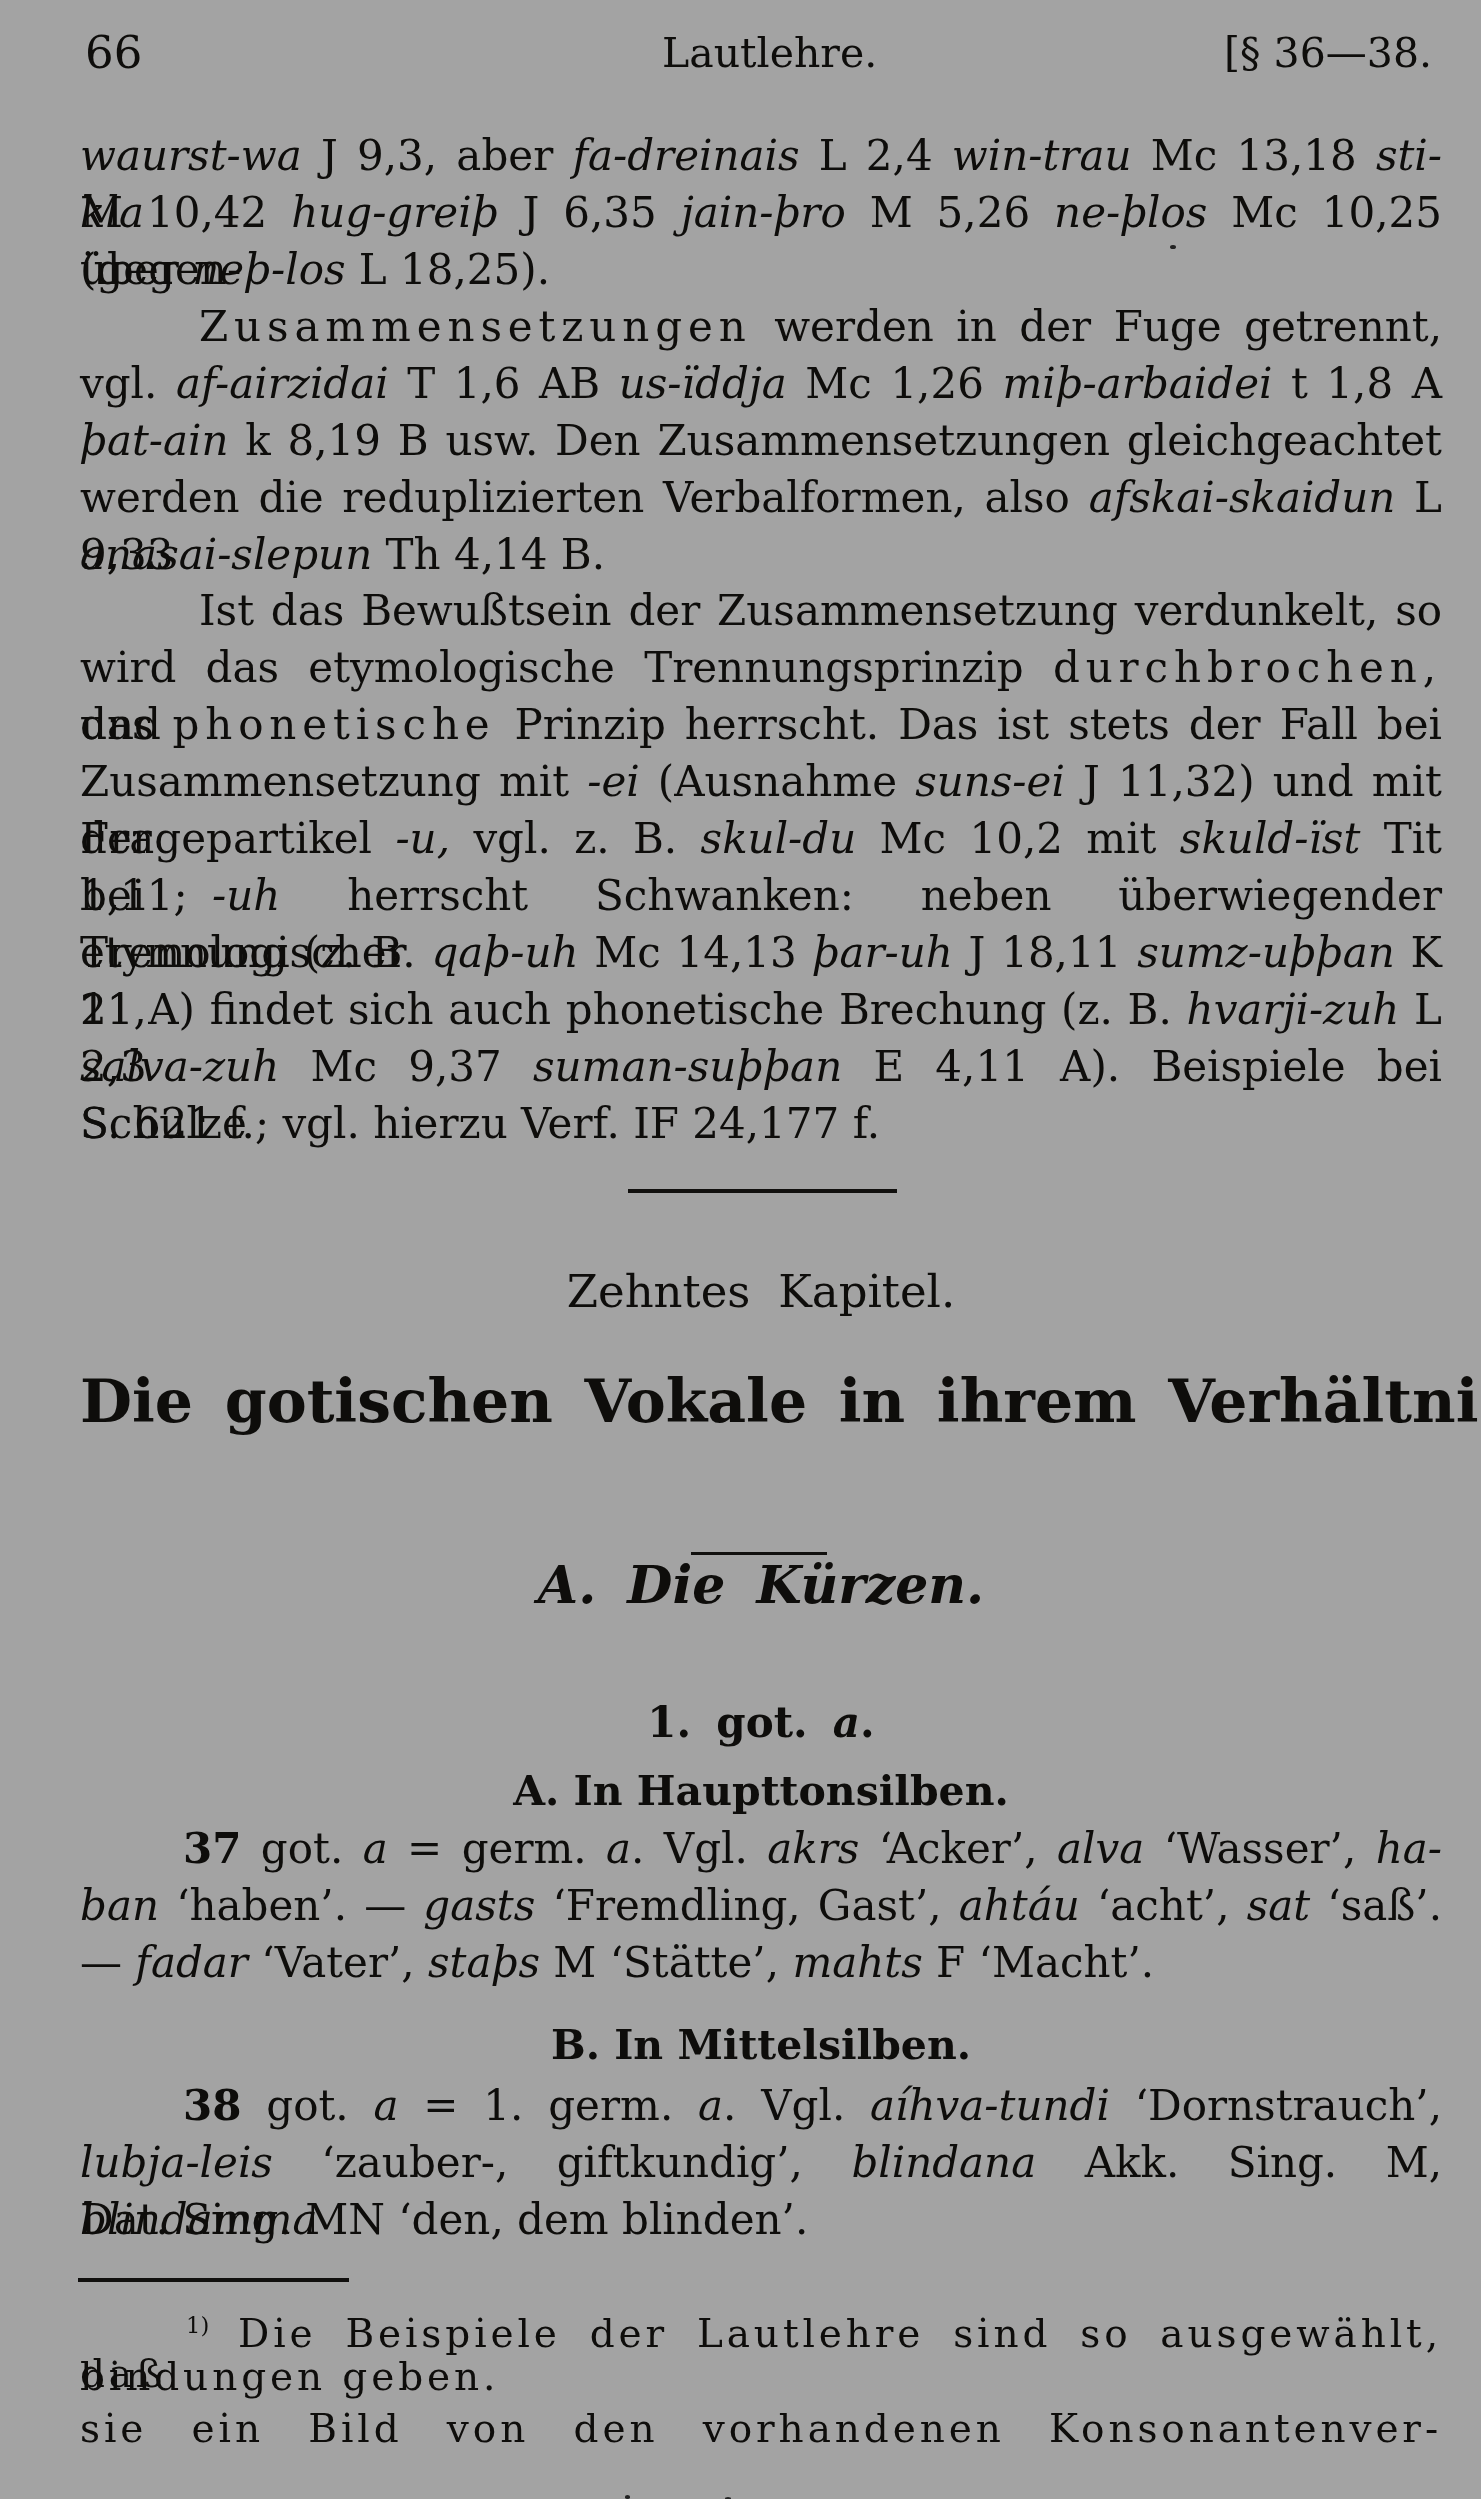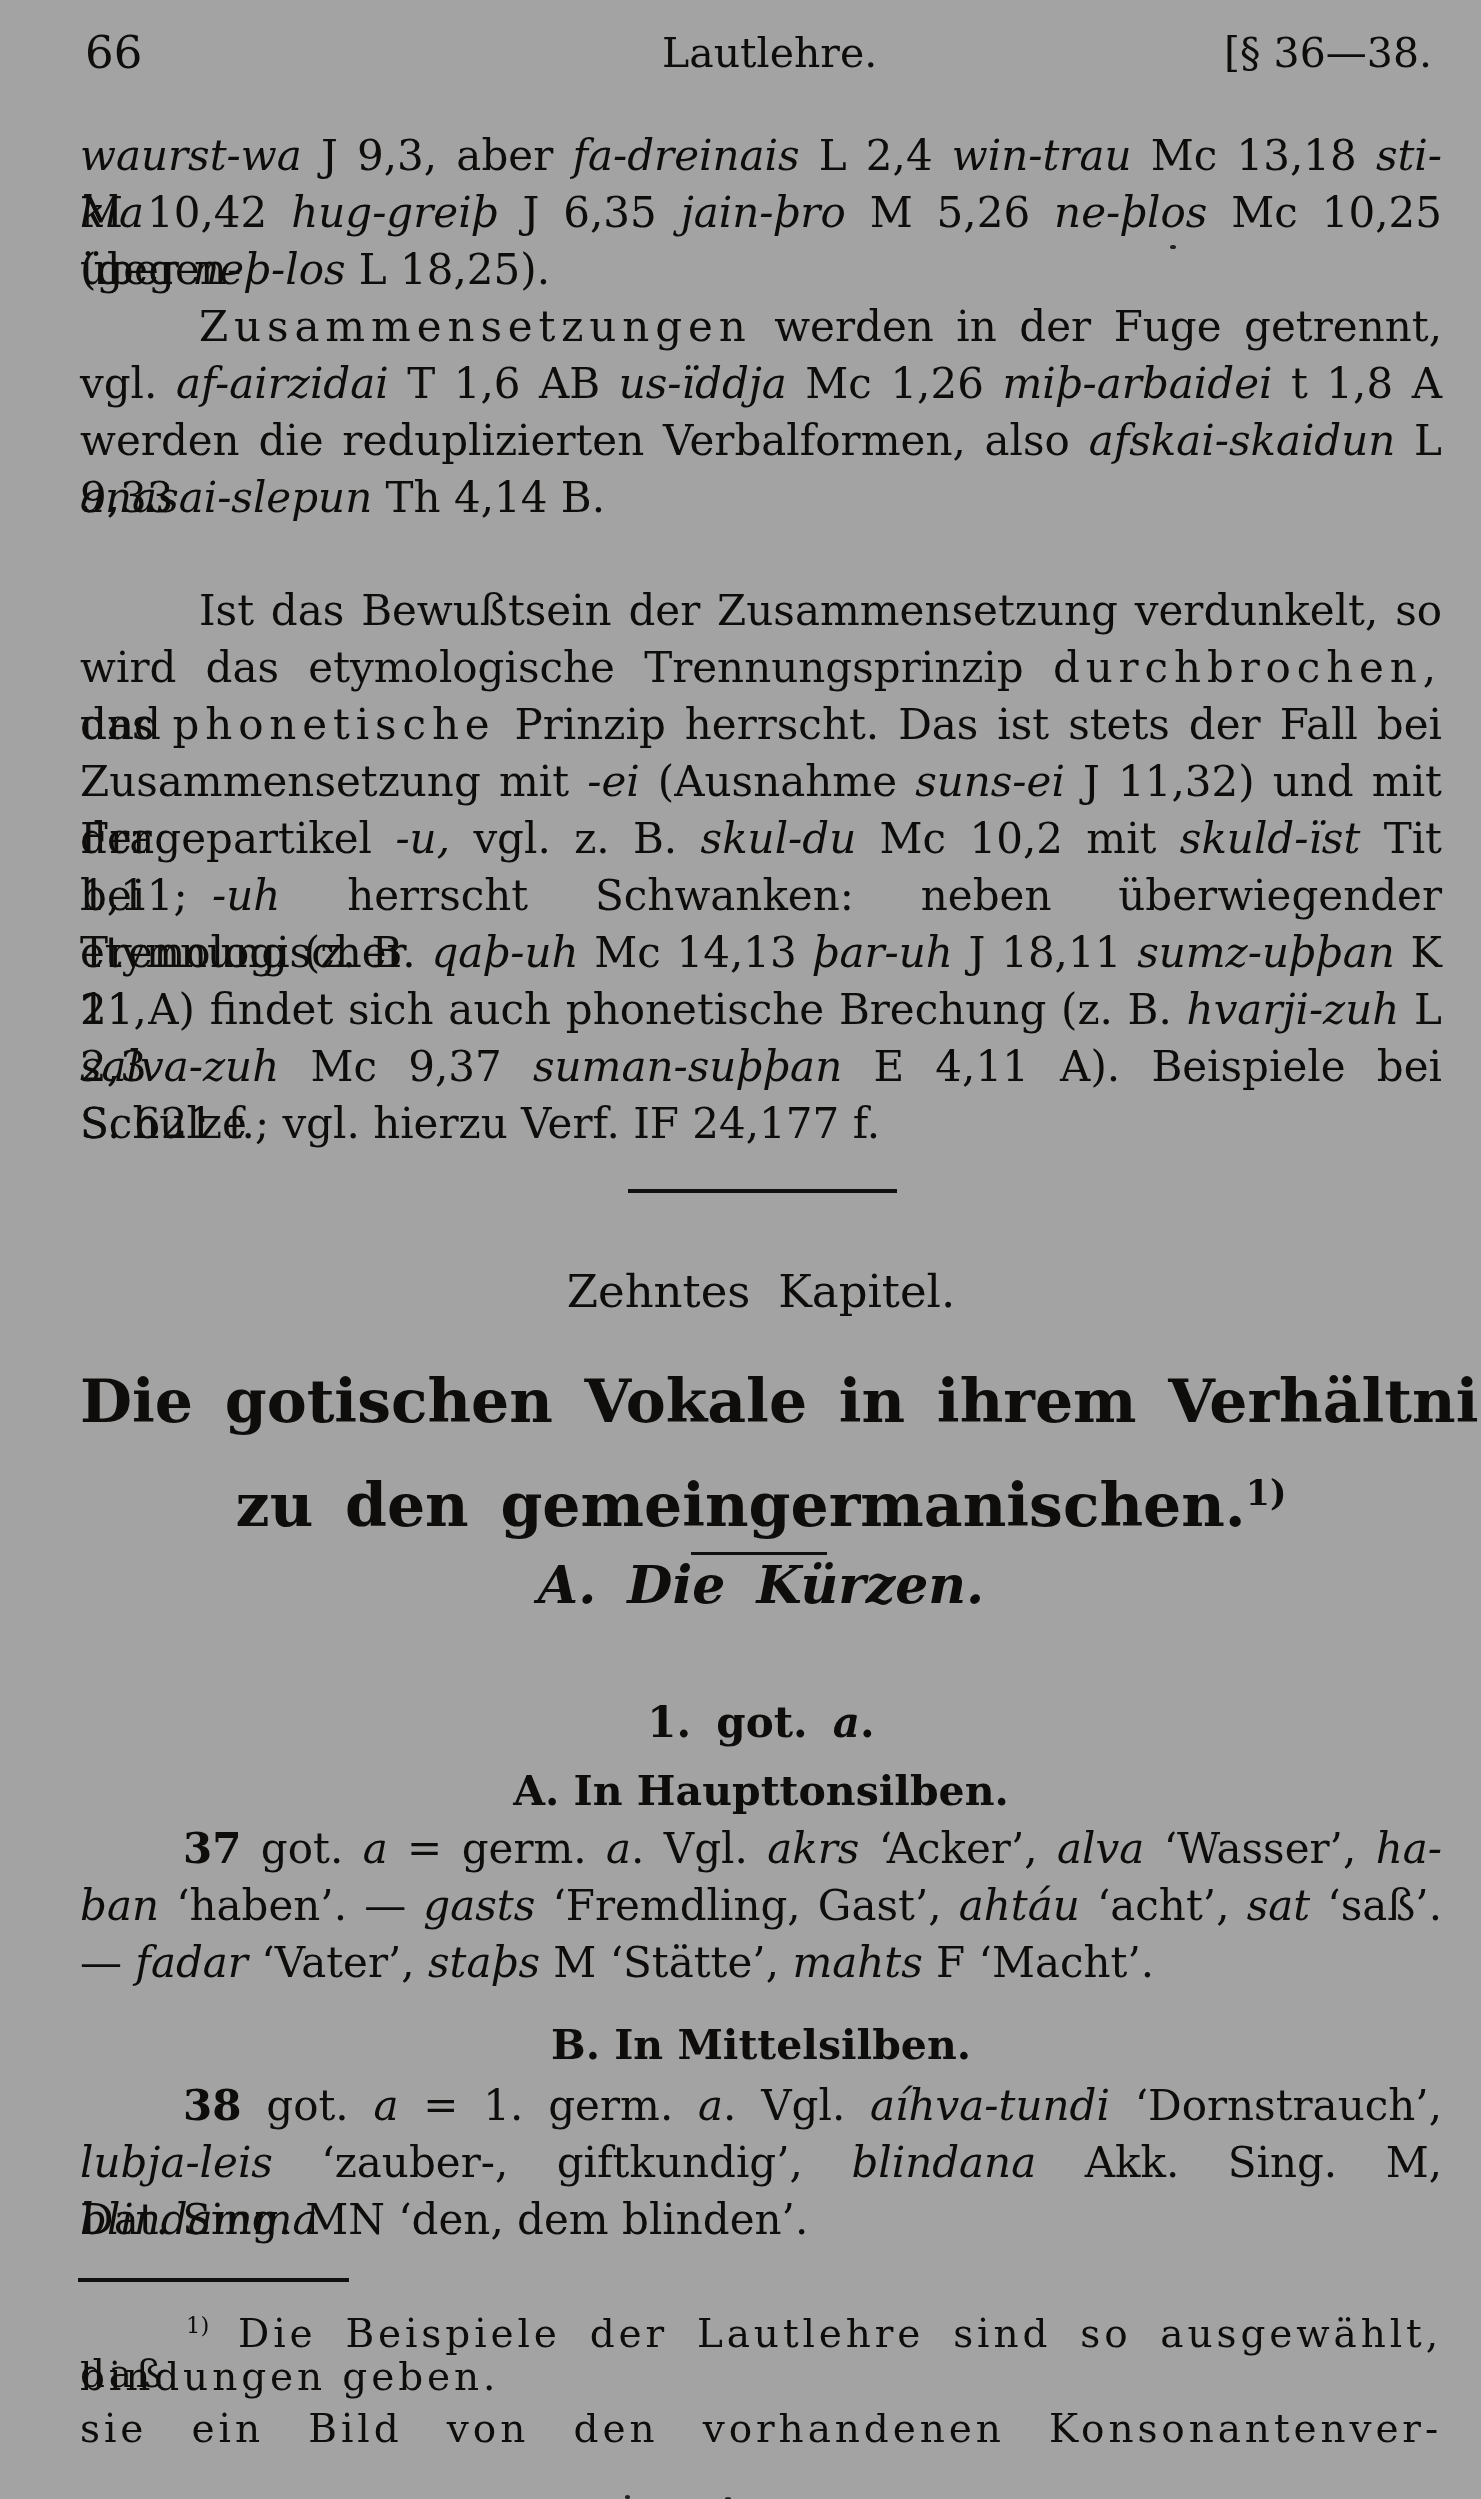--- a/index.html
+++ b/index.html
@@ -90,20 +90,21 @@
   </header>
 
   <section id="para1" class="block para">
       <div class="line"><span class="r-i">waurst-wa</span><span> J 9,3, aber </span><span class="r-i">fa-dreinais</span><span> L 2,4 </span><span class="r-i">win-trau</span><span> Mc 13,18 </span><span class="r-i">sti-kla</span></div>
       <div class="line"><span>M 10,42 </span><span class="r-i">hug-greiþ</span><span> J 6,35 </span><span class="r-i">jain-þro</span><span> M 5,26 </span><span class="r-i">ne-þlos</span><span> Mc 10,25 (gegen-</span></div>
       <div class="line flush"><span>über </span><span class="r-i">neþ-los</span><span> L 18,25).</span></div>
     </section>
   <section id="para2" class="block para">
       <div class="line indent"><span class="r-sp">Zusammensetzungen</span><span> werden in der Fuge getrennt,</span></div>
       <div class="line"><span>vgl. </span><span class="r-i">af-airzidai</span><span> T 1,6 AB </span><span class="r-i">us-ïddja</span><span> Mc 1,26 </span><span class="r-i">miþ-arbaidei</span><span> t 1,8 A</span></div>
+      <div class="line"><span class="r-i">þat-ain</span><span> k 8,19 B usw. Den Zusammensetzungen gleichgeachtet</span></div>
       <div class="line"><span>werden die reduplizierten Verbalformen, also </span><span class="r-i">afskai-skaidun</span><span> L 9,33</span></div>
       <div class="line flush"><span class="r-i">anasai-slepun</span><span> Th 4,14 B.</span></div>
     </section>
   <section id="para3" class="block para">
       <div class="line indent"><span>Ist das Bewußtsein der Zusammensetzung verdunkelt, so</span></div>
       <div class="line"><span>wird das etymologische Trennungsprinzip </span><span class="r-sp">durchbrochen,</span><span> und</span></div>
       <div class="line"><span>das </span><span class="r-sp">phonetische</span><span> Prinzip herrscht. Das ist stets der Fall bei</span></div>
       <div class="line"><span>Zusammensetzung mit </span><span class="r-i">-ei</span><span> (Ausnahme </span><span class="r-i">suns-ei</span><span> J 11,32) und mit der</span></div>
       <div class="line"><span>Fragepartikel </span><span class="r-i">-u,</span><span> vgl. z. B. </span><span class="r-i">skul-du</span><span> Mc 10,2 mit </span><span class="r-i">skuld-ïst</span><span> Tit 1,11;</span></div>
       <div class="line"><span>bei </span><span class="r-i">-uh</span><span> herrscht Schwanken: neben überwiegender etymologischer</span></div>
@@ -113,21 +114,20 @@
       <div class="line flush"><span>S. 621 f.; vgl. hierzu Verf. IF 24,177 f.</span></div>
     </section>
 
   <div id="rule1" class="rule"></div>
 
   <h2 id="chapter" class="block heading">
       <div class="line center"><span>Zehntes Kapitel.</span></div>
     </h2>
   <h1 id="title" class="block heading">
       <div class="line center"><span>Die gotischen Vokale in ihrem Verhältnis</span></div>
-      <div class="line center"><span>zu den gemeingermanischen.</span><span class="r-sup">1)</span></div>
     </h1>
 
   <div id="rule2" class="rule"></div>
 
   <h2 id="section" class="block heading">
       <div class="line center"><span>A. Die Kürzen.</span></div>
     </h2>
   <h3 id="subgota" class="block heading">
       <div class="line center"><span>1. got. </span><span class="r-bi">a</span><span>.</span></div>
     </h3>

